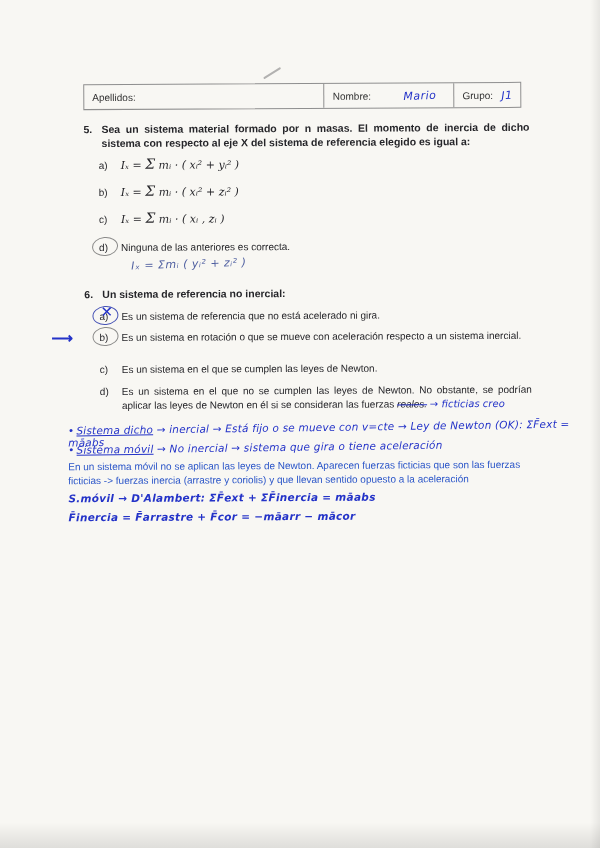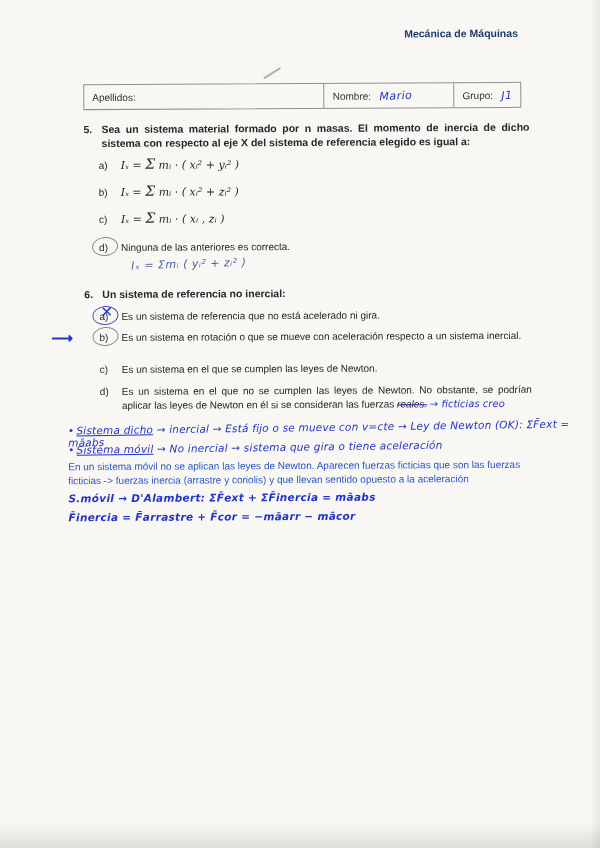--- a/index.html
+++ b/index.html
@@ -23,21 +23,21 @@
     color:#1e3a6d; font-weight:bold; font-size:10.5px; line-height:1.4; }
 
   .stray-mark { position:absolute; top:72px; left:264px; width:20px; height:2px;
     background:rgba(120,120,120,.55); transform:rotate(-32deg); border-radius:2px; }
 
   
   .idtable { position:absolute; top:83px; left:85px; width:438px; height:26px;
     display:flex; border:1px solid #8f8f8f; font-size:10px; color:#333; }
   .idtable .cell { display:flex; align-items:center; padding:0 8px; }
   .cell-apellidos { width:240px; }
-  .cell-nombre { width:130px; border-left:1px solid #8f8f8f; }
+  .cell-nombre { width:130px; border-left:1px solid #8f8f8f;gap:24px; }
   .cell-grupo { flex:1; border-left:1px solid #8f8f8f; }
   .hand { font-family:"DejaVu Sans", sans-serif; font-style:italic; color:#2433c8; }
   .nombre-val, .grupo-val { margin-left:8px; display:inline-block;
     transform:rotate(-2deg); font-size:11px; letter-spacing:.5px; }
 
   
   .question { position:absolute; left:85px; width:446px; display:flex;
     font-weight:bold; font-size:10.5px; line-height:14px; }
   .question .qnum { flex:0 0 18px; }
   .question .qtext { flex:1; text-align:justify; }
@@ -78,21 +78,20 @@
 
   .formula { position:absolute; left:68px; font-size:10.5px; font-weight:bold; letter-spacing:.3px; }
   .f1 { top:491px; } .f2 { top:510px; }
 </style>
 </head>
 <body>
 
 <div class="content">
 
   <div class="header">
-    <div>Mecánica de Máquinas</div>
   </div>
 
   <div class="stray-mark"></div>
 
   <div class="idtable">
     <div class="cell cell-apellidos">
       <span>Apellidos:</span>
     </div>
     <div class="cell cell-nombre">
       <span>Nombre:</span>

